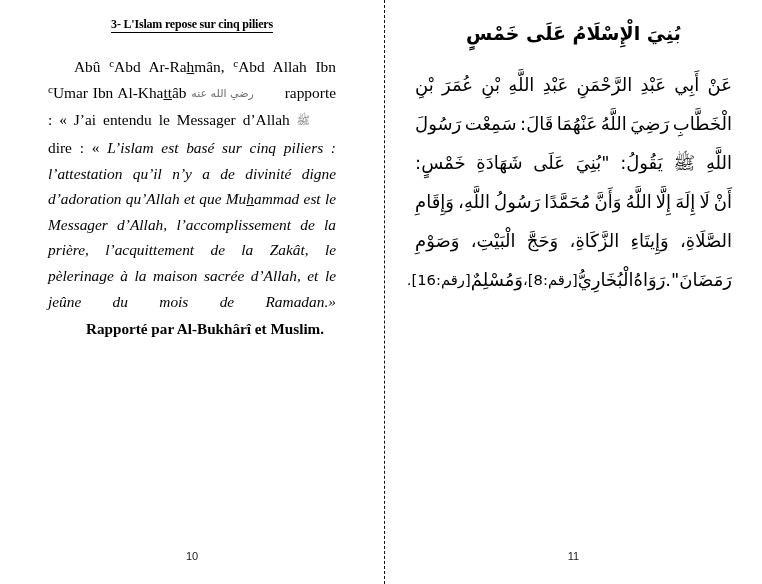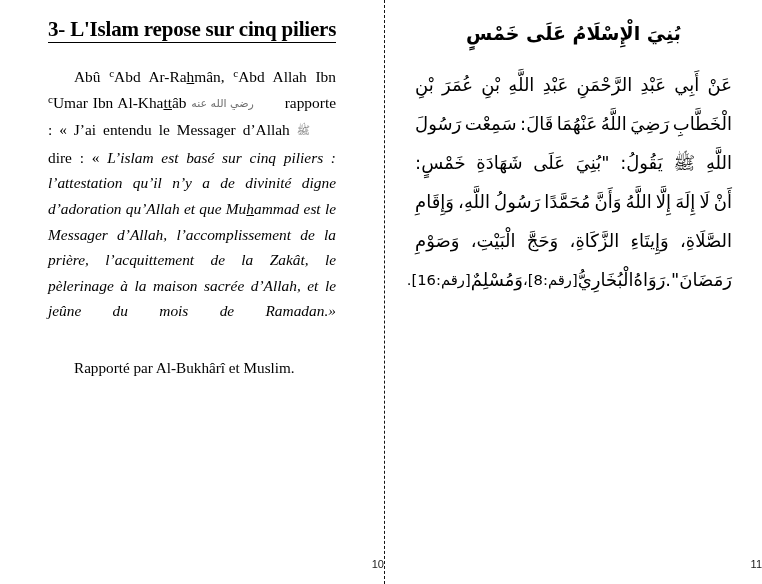--- a/index.html
+++ b/index.html
@@ -46,21 +46,21 @@
     left: 385px;
     width: 377px;
     padding: 8px 30px 0 30px;
     direction: rtl;
   }
 
   
   #chapter-heading {
     text-align: center;
     font-weight: bold;
-    font-size: 21px;
+    font-size: 12px;
     letter-spacing: -0.2px;
     margin: 6px 0 0 0;
     line-height: 1.1;
   }
   #chapter-heading .heading-inner {
     display: inline-block;
     border-bottom: 1.6px solid #000;
     padding-bottom: 1px;
     white-space: nowrap;
   }
@@ -92,25 +92,26 @@
   }
   .honorific {
     font-family: "DejaVu Sans", sans-serif;
     font-size: 11px;
     color: #6d6d6d;
     letter-spacing: -0.5px;
     display: inline-block;
     transform: translateY(-1px);
   }
   #source-attribution {
-    margin: 32px 0 0 0;
+    margin: 3px 0 0 0;
     font-size: 15.2px;
     line-height: 24px;
     text-indent: 26px;
-    text-align: left;
+    text-align: center;
+    font-weight: bold;
   }
 
   
   .arabic {
     font-family: "DejaVu Sans", "Liberation Sans", sans-serif;
     direction: rtl;
     unicode-bidi: isolate;
   }
   #arabic-title {
     text-align: center;
@@ -136,25 +137,25 @@
     display: inline-block;
   }
   .ref-num {
     font-family: "DejaVu Sans", sans-serif;
     font-size: 0.82em;
   }
 
   
   .folio {
     position: absolute;
-    bottom: 14px;
+    bottom: 22px;
     font-family: "Liberation Sans", sans-serif;
     font-size: 11px;
     color: #1a1a1a;
-    text-align: right;
+    text-align: center;
   }
   #folio-left  { left: 0;   width: 384px; }
   #folio-right { left: 385px; width: 377px; }
 </style>
 </head>
 <body>
 
 <div id="spread">
 
   <div class="page" id="page-left">

